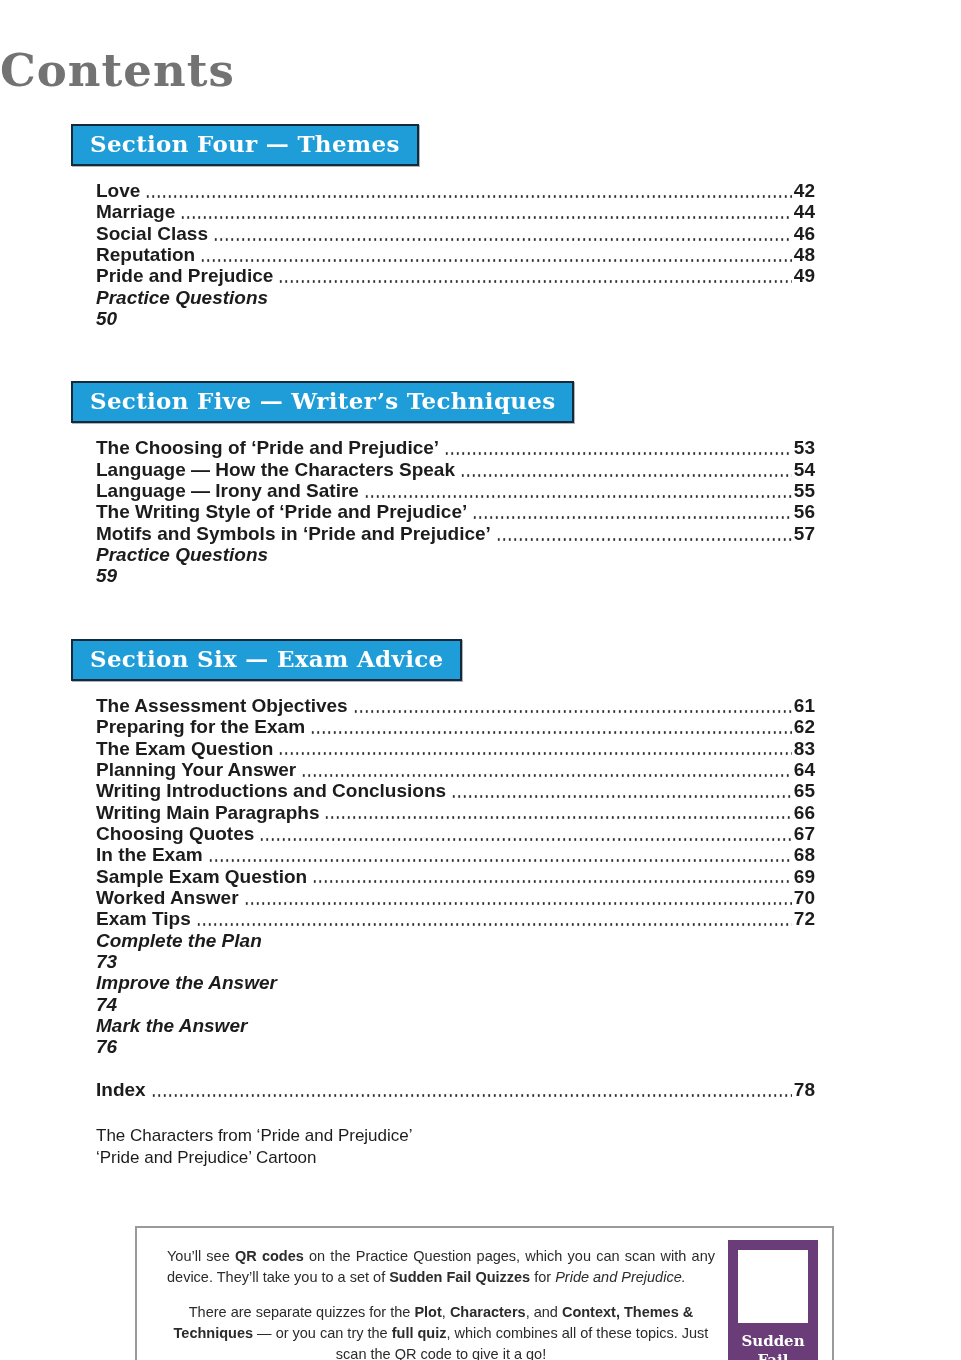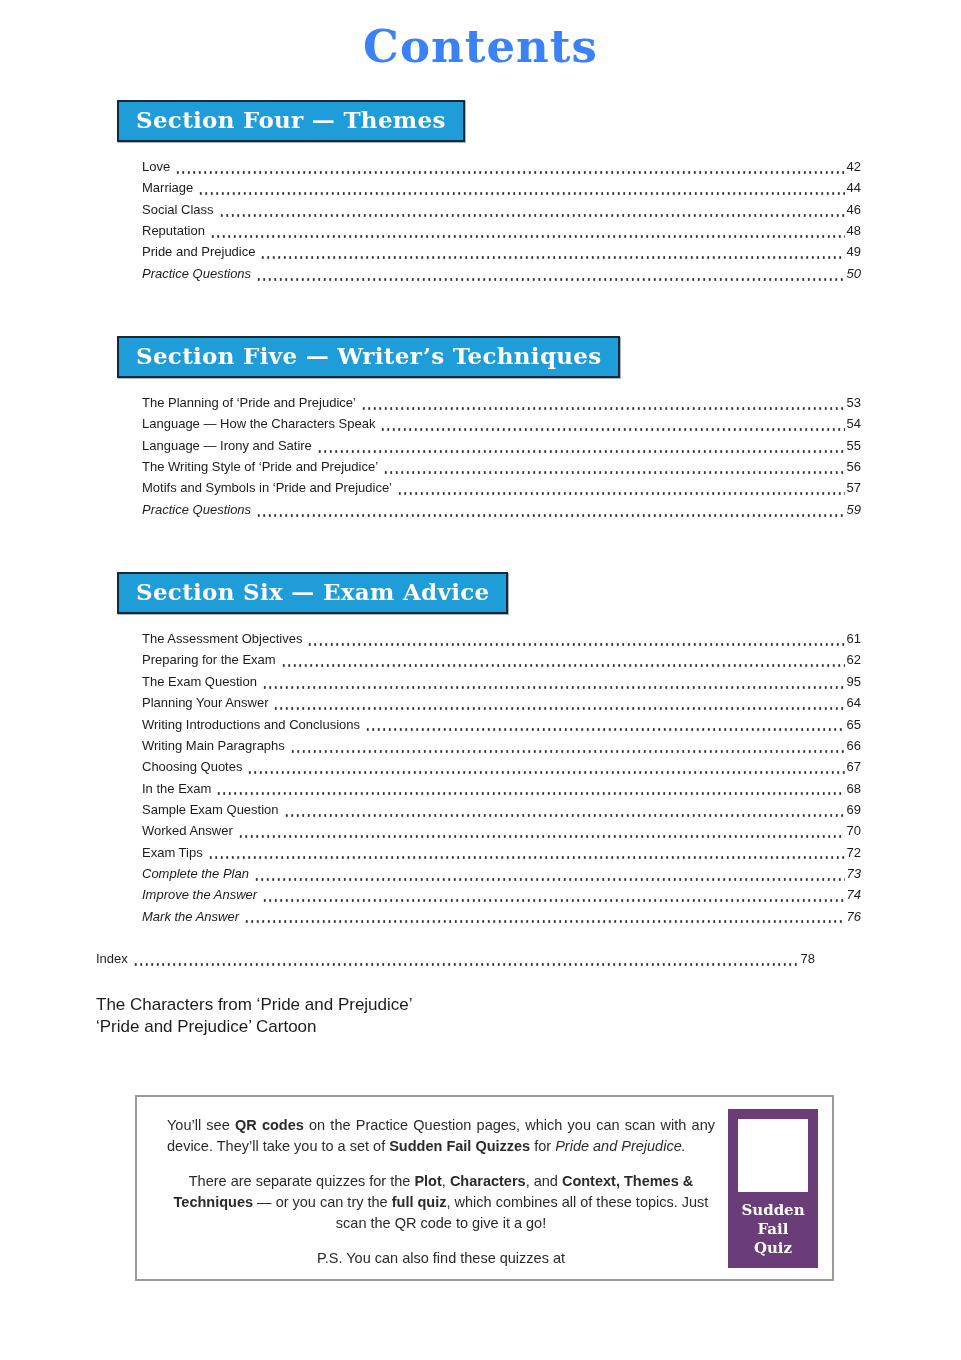--- a/index.html
+++ b/index.html
@@ -4,46 +4,46 @@
 <style>
   html,body{margin:0;padding:0;}
   body{
     width:961px;height:1360px;background:#ffffff;overflow:hidden;
     font-family:"Liberation Sans",sans-serif;color:var(--body-text,#1c1c1c);
   }
   .page{position:relative;width:961px;height:1360px;background:#fff;}
 
   
   .contents-title{
-    margin:0;padding-top:20px;text-align:center;
+    margin:0;padding-top:44px;
     font-family:"DejaVu Serif",serif;font-weight:bold;
-    font-size:45px;line-height:54px;letter-spacing:1px;color:#3b82f6;
-  }
-
-  
-  .sections{margin:0;padding-left:46px;}
+    font-size:45px;line-height:54px;letter-spacing:1px;color:#737373;
+  }
+
+  
+  .sections{margin:0;}
   .section{margin-top:52px;}
   .section:first-child{margin-top:26px;}
   .section-header{
     display:inline-block;margin-left:71px;
     background:var(--section-header-bg,#1E9DD8);
     border:2px solid var(--section-header-border,#14293A);
     padding:6px 17px 8px 17px;
     box-shadow:1px 1px 0 rgba(20,41,58,.35);
   }
   .section-header-text{
     font-family:"DejaVu Serif",serif;font-weight:bold;
     font-size:23px;line-height:24px;letter-spacing:.3px;
     color:var(--section-header-text,#fff);
   }
   .toc-list{margin:14px 0 0 96px;width:719px;}
 
   
-  .toc-row{display:flex;align-items:baseline;line-height:21.35px;font-size:13px;}
-  .toc-row.italic{font-style:italic;}
+  .toc-row{display:flex;align-items:baseline;line-height:21.35px;font-size:19px;font-weight:bold;}
+  .toc-row.italic{font-style:italic;flex-direction:column;}
   .toc-label{white-space:nowrap;}
   .toc-leader{
     flex:1;align-self:stretch;margin:0 2px 0 5px;
     background-image:radial-gradient(circle,#2e2e2e 1.05px,rgba(0,0,0,0) 1.35px);
     background-size:5.5px 3px;background-repeat:repeat-x;
     background-position:left bottom 3.5px;
   }
   .toc-page{white-space:nowrap;}
 
   .index-block{margin:21px 12px 0 96px;width:719px;}
@@ -124,21 +124,21 @@
   </div>
 </div>
   </div>
 
   <div class="section">
     <div class="section-header">
       <span class="section-header-text">Section Five — Writer’s Techniques</span>
     </div>
     <div class="toc-list">
   <div class="toc-row">
-    <span class="toc-label">The Planning of ‘Pride and Prejudice’</span>
+    <span class="toc-label">The Choosing of ‘Pride and Prejudice’</span>
     <span class="toc-leader"></span>
     <span class="toc-page">53</span>
   </div>
 
   <div class="toc-row">
     <span class="toc-label">Language — How the Characters Speak</span>
     <span class="toc-leader"></span>
     <span class="toc-page">54</span>
   </div>
 
@@ -181,21 +181,21 @@
 
   <div class="toc-row">
     <span class="toc-label">Preparing for the Exam</span>
     <span class="toc-leader"></span>
     <span class="toc-page">62</span>
   </div>
 
   <div class="toc-row">
     <span class="toc-label">The Exam Question</span>
     <span class="toc-leader"></span>
-    <span class="toc-page">95</span>
+    <span class="toc-page">83</span>
   </div>
 
   <div class="toc-row">
     <span class="toc-label">Planning Your Answer</span>
     <span class="toc-leader"></span>
     <span class="toc-page">64</span>
   </div>
 
   <div class="toc-row">
     <span class="toc-label">Writing Introductions and Conclusions</span>

